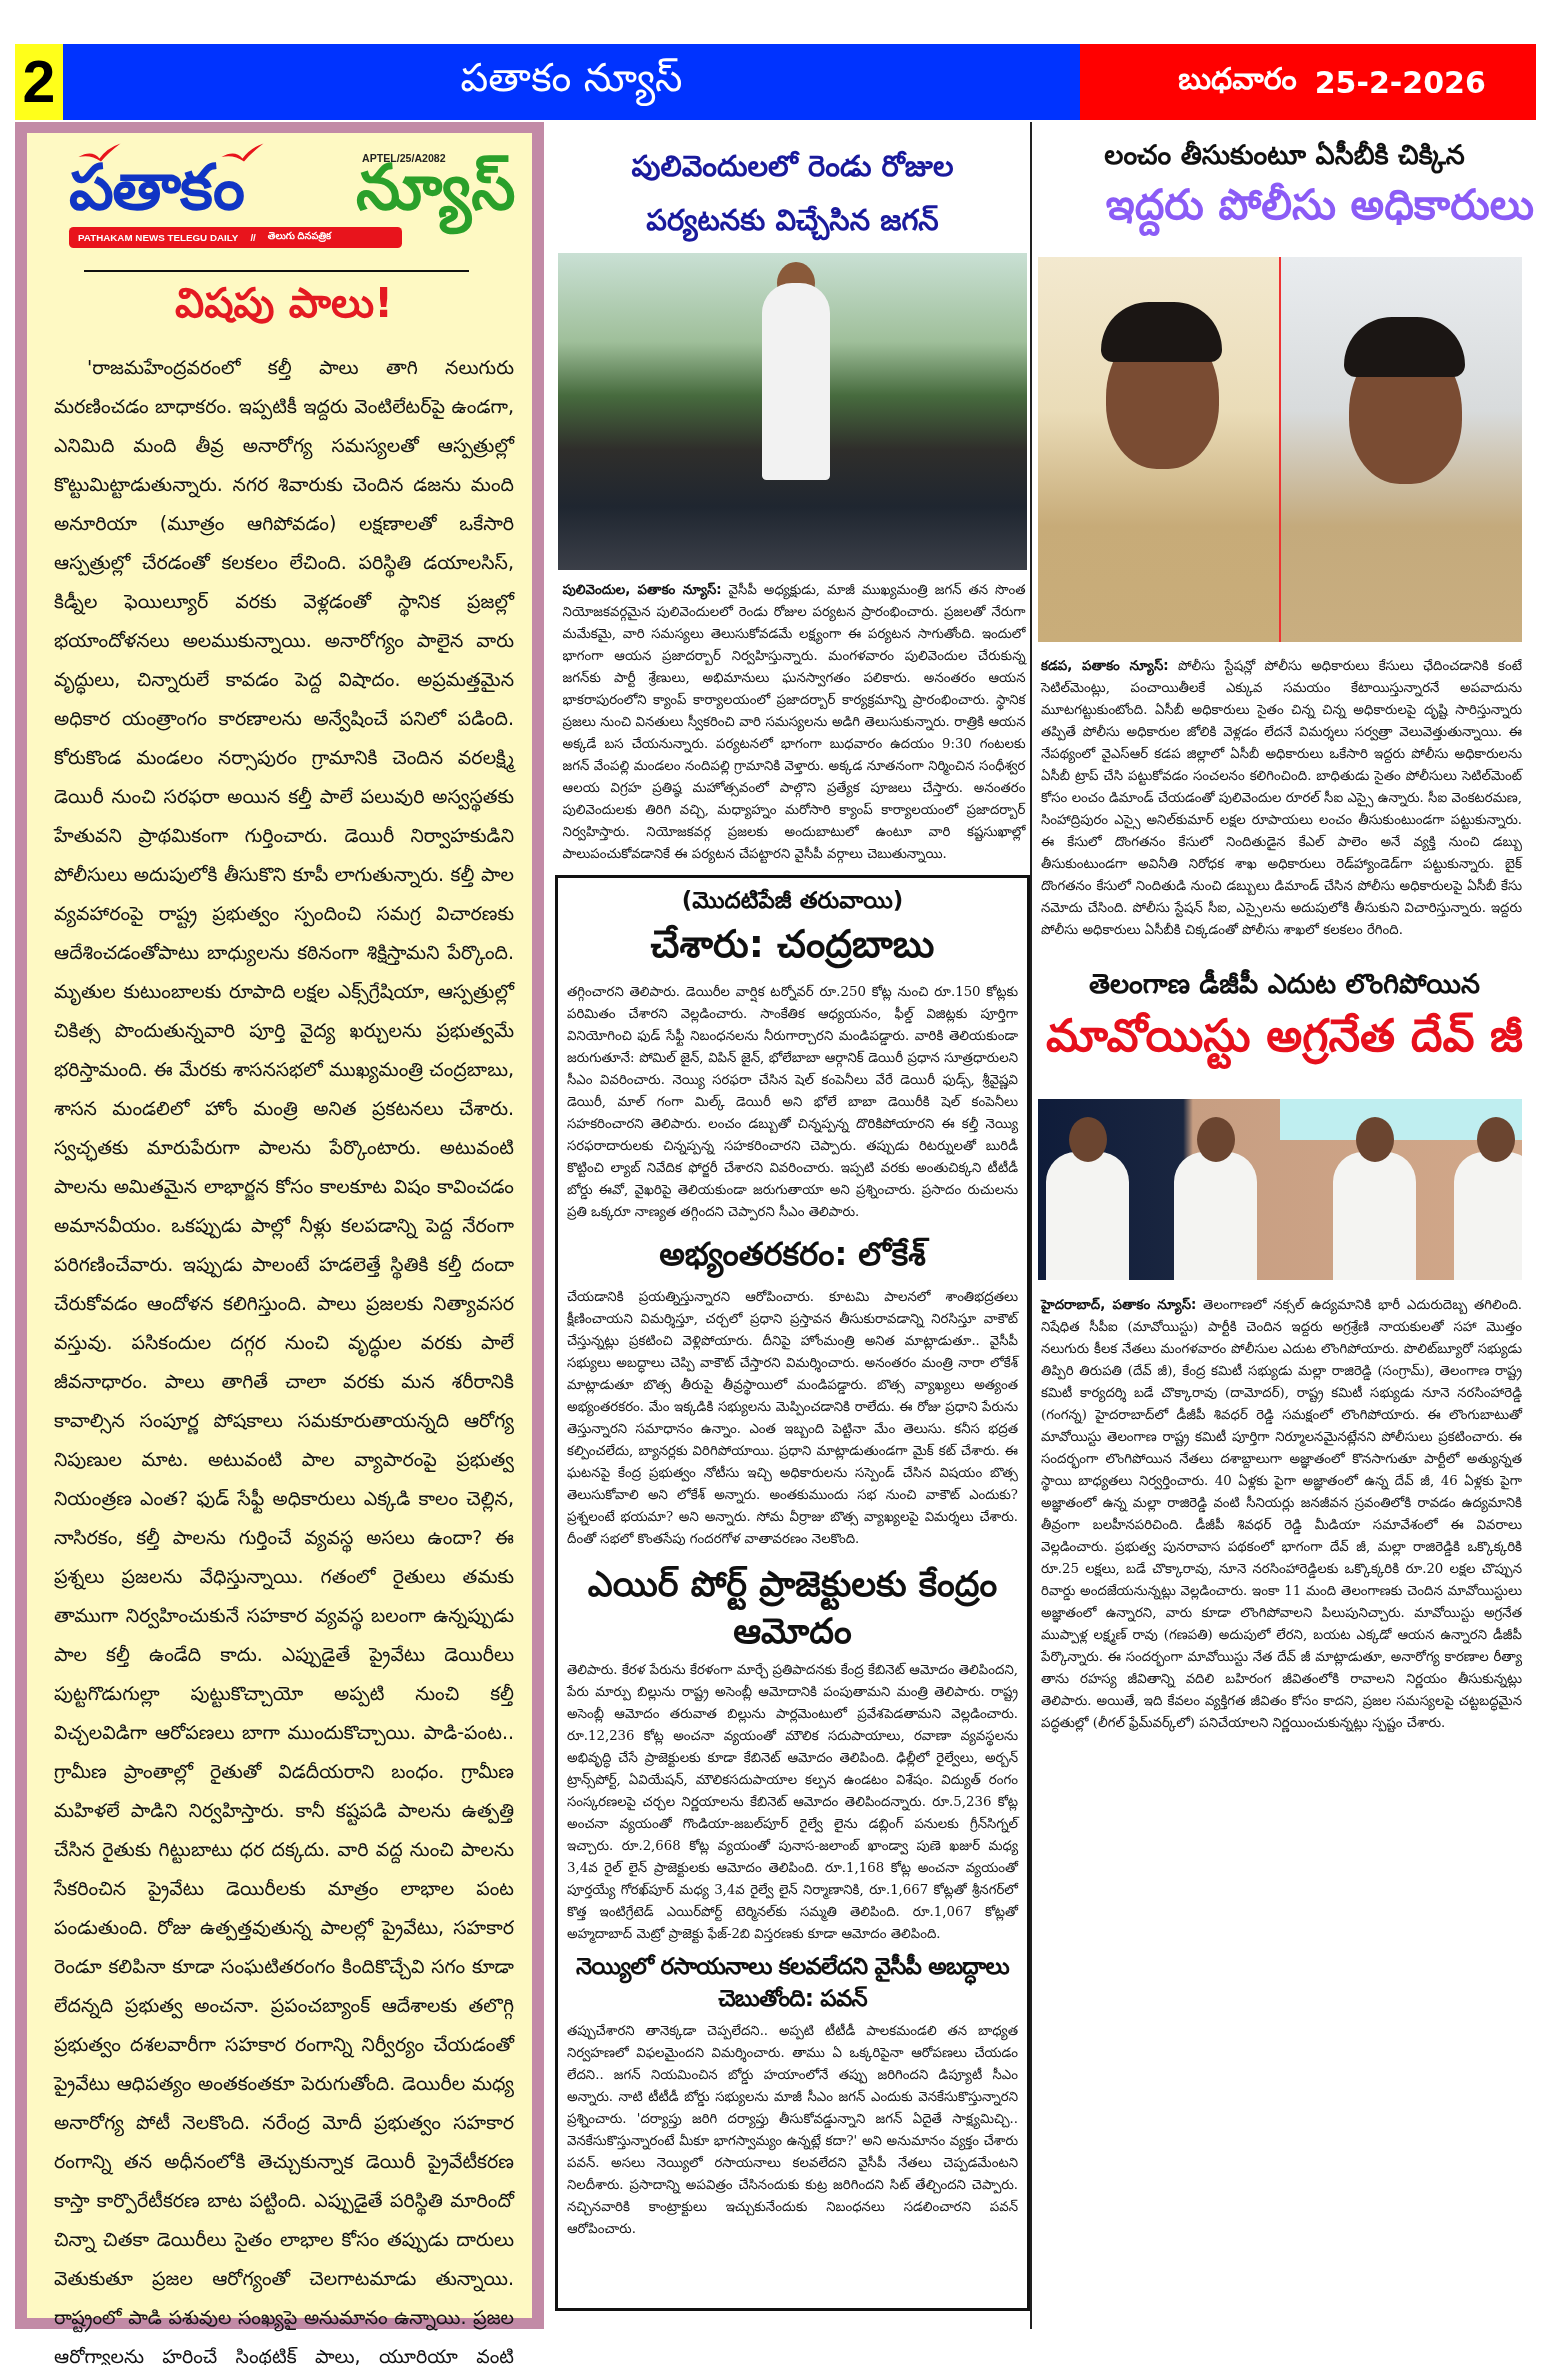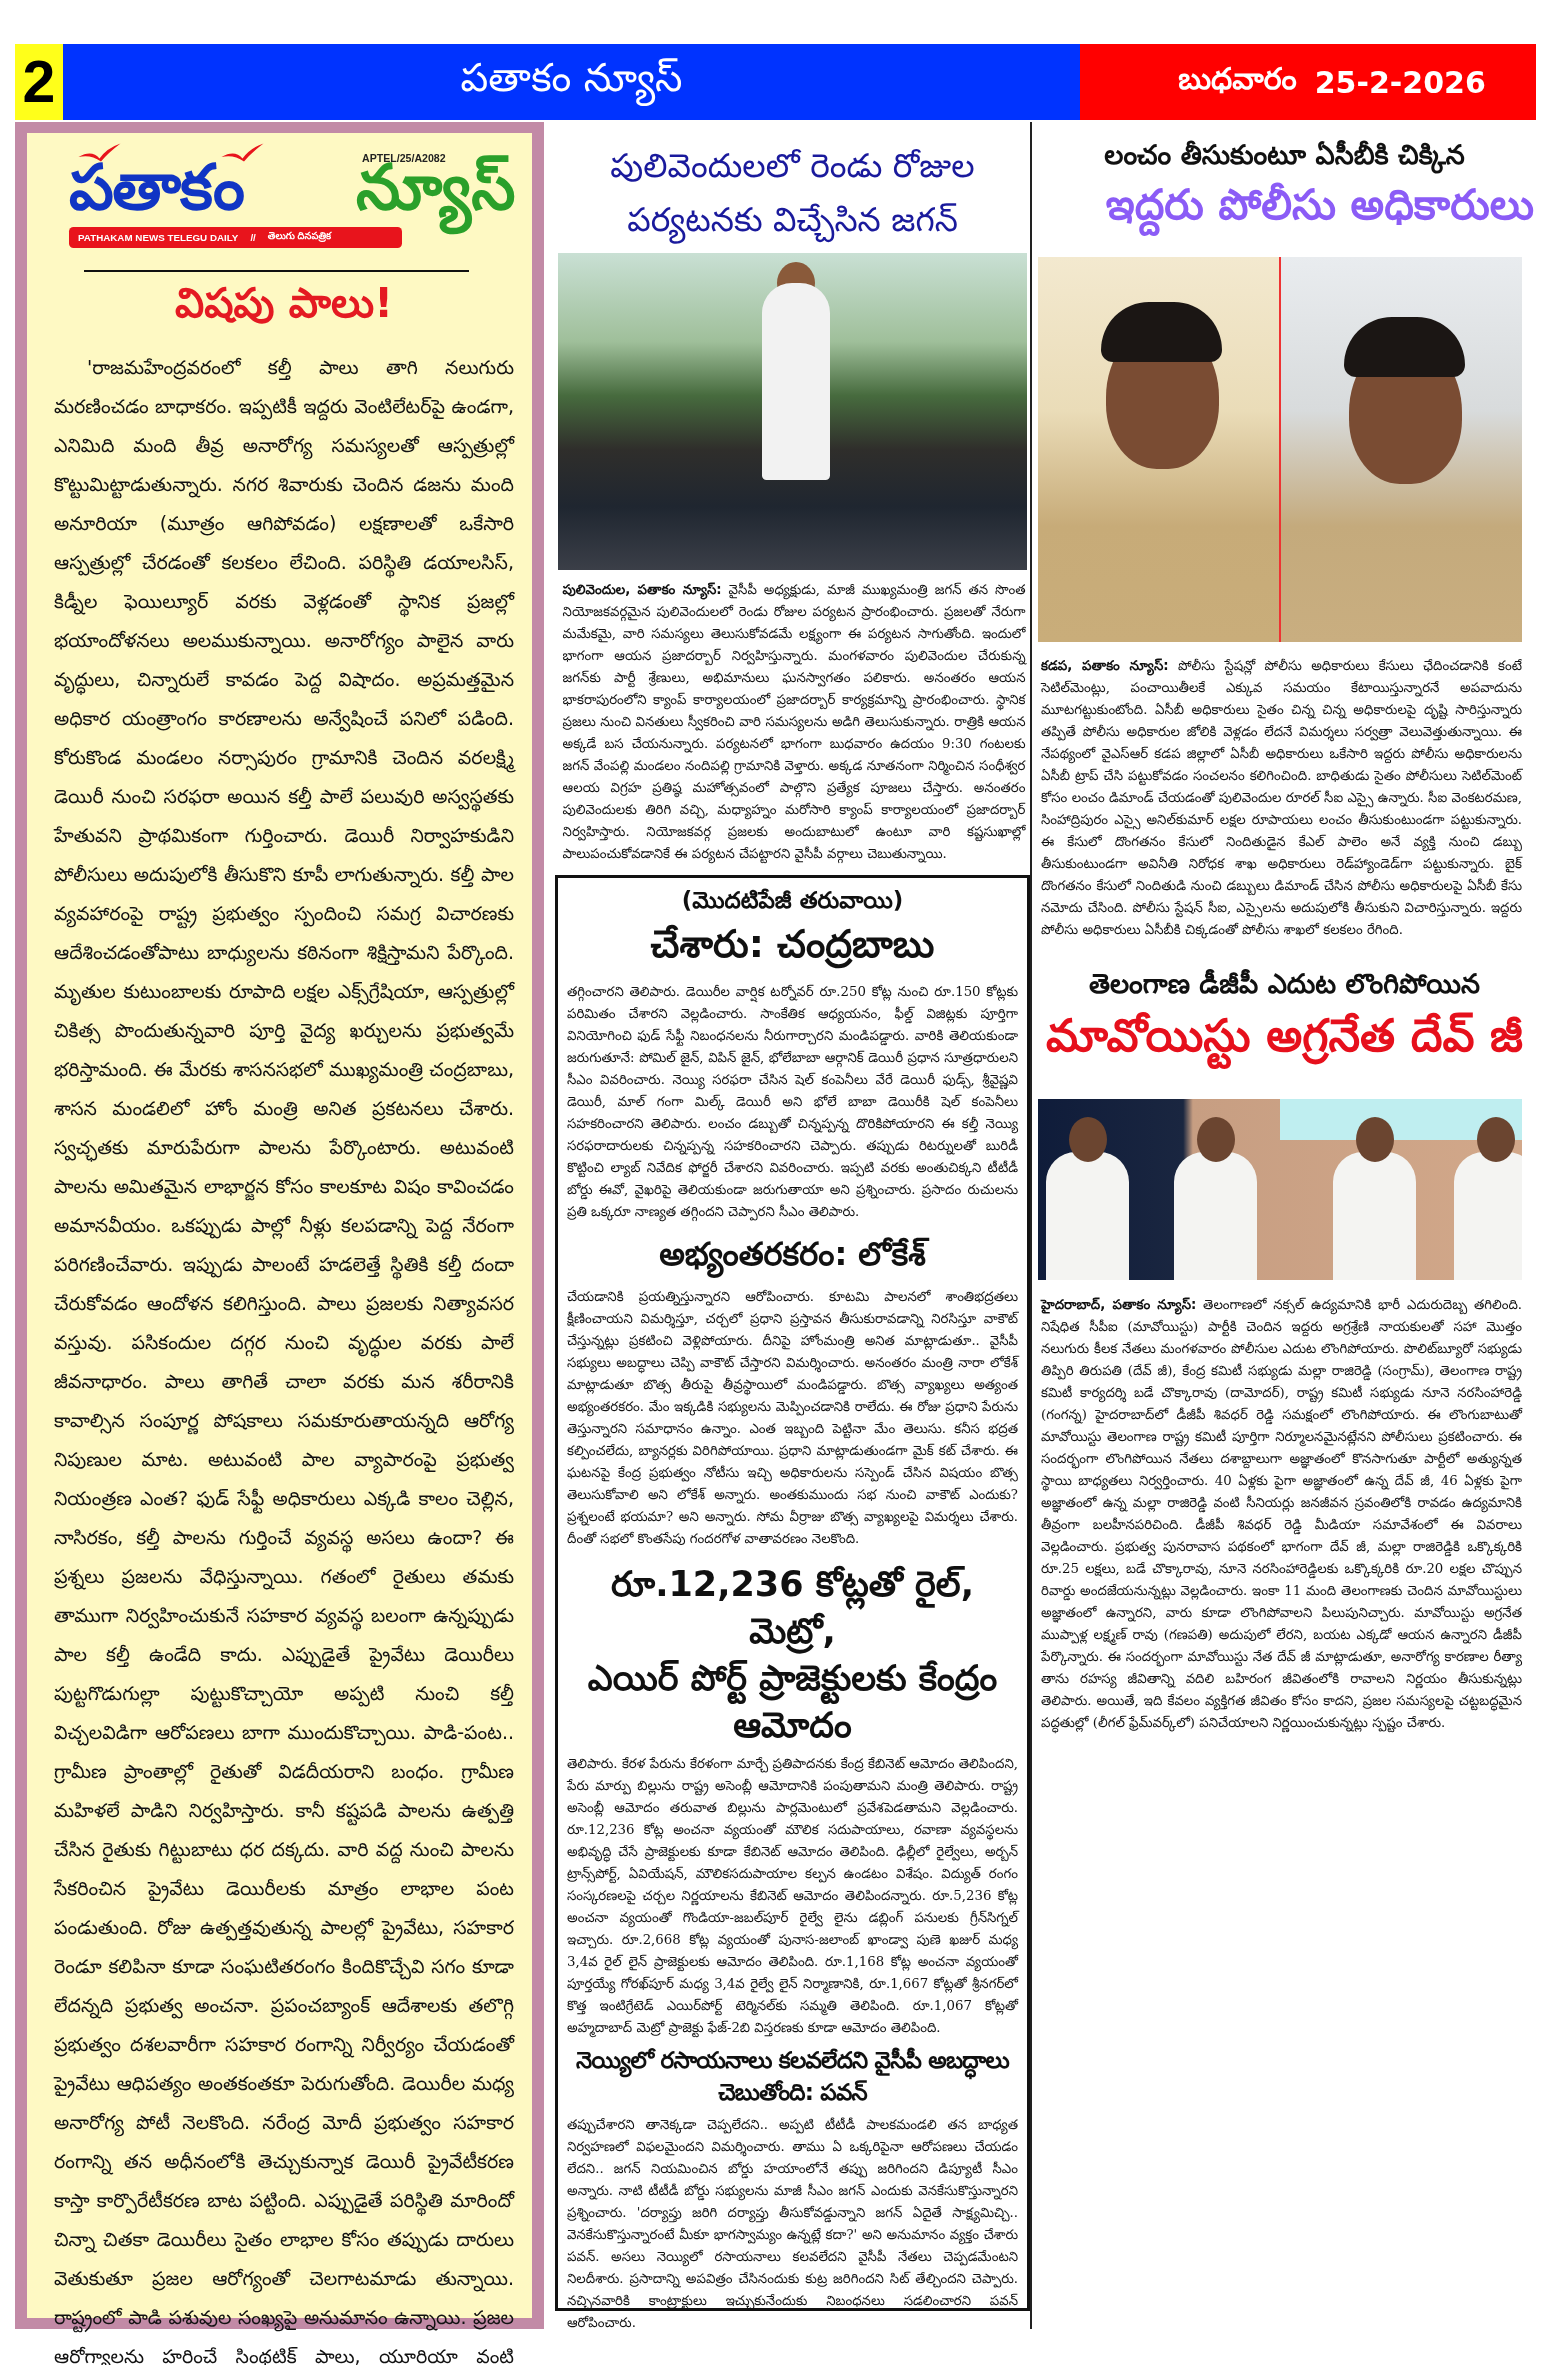--- a/index.html
+++ b/index.html
@@ -34,21 +34,21 @@
   .logo-strip .sep { color: #fff; padding: 0 3px; }
   .bird { position: absolute; top: 0; width: 45px; height: 21px; }
   .bird svg { width: 100%; height: 100%; }
 
   .editorial-label { text-align: center; font-size: 45px; margin-top: 7.6px; font-family: "DejaVu Serif", serif; }
   .rule { height: 2.3px; background: #111; margin: 15px 45px 7.6px 30px; }
   .editorial-title { text-align: center; color: #e41a22; font-weight: bold; font-size: 41px; margin-bottom: 10.6px; }
   .editorial-body { font-size: 19px; line-height: 39px; text-align: justify; text-indent: 33px; }
 
   
-  .mid-headline { color: #1a1a9c; font-weight: 400; font-size: 33px; line-height: 54px; text-align: center; margin-top: 16.6px; }
+  .mid-headline { color: #1a1a9c; font-weight: 700; font-size: 29px; line-height: 54px; text-align: center; margin-top: 16.6px; }
   .photo { position: relative; overflow: hidden; }
   .photo-jagan { height: 317px; margin: 6px 3px 0 3px;
                  background: linear-gradient(180deg, #c9e0d4 0%, #9fbf9a 28%, #476b3e 45%, #2f2e2b 62%, #1f2630 80%, #3b3f48 100%); }
   .photo-jagan .figure { position: absolute; left: 204px; top: 30px; width: 68px; height: 197px; background: #f2f2f2; border-radius: 30px 30px 4.5px 4.5px; }
   .photo-jagan .head { position: absolute; left: 219px; top: 9px; width: 38px; height: 42px; background: #8a5a3a; border-radius: 50%; }
   .body-text { font-size: 13.3px; line-height: 22px; text-align: justify; font-family: "DejaVu Serif", serif; }
   .body-text .dateline { font-weight: bold; font-family: "DejaVu Sans", sans-serif; }
   .mid-article { padding: 9px 4.5px 0 7.6px; }
 
   .boxed { border: 3px solid #111; margin-top: 10.6px; padding: 9px 9px 7.6px 9px; height: 1436px; }
@@ -135,21 +135,20 @@
 
   <div class="boxed">
     <div class="continued">(మొదటిపేజీ తరువాయి)</div>
     <div class="box-head">చేశారు: చంద్రబాబు</div>
     <p class="body-text">తగ్గించారని తెలిపారు. డెయిరీల వార్షిక టర్నోవర్ రూ.250 కోట్ల నుంచి రూ.150 కోట్లకు పరిమితం చేశారని వెల్లడించారు. సాంకేతిక ఆధ్యయనం, ఫీల్డ్ విజిట్లకు పూర్తిగా వినియోగించి ఫుడ్ సేఫ్టీ నిబంధనలను నీరుగార్చారని మండిపడ్డారు. వారికి తెలియకుండా జరుగుతూనే: పోమిల్ జైన్, విపిన్ జైన్, భోలేబాబా ఆర్గానిక్ డెయిరీ ప్రధాన సూత్రధారులని సీఎం వివరించారు. నెయ్యి సరఫరా చేసిన షెల్ కంపెనీలు వేరే డెయిరీ ఫుడ్స్, శ్రీవైష్ణవి డెయిరీ, మాల్ గంగా మిల్క్ డెయిరీ అని భోలే బాబా డెయిరీకి షెల్ కంపెనీలు సహకరించారని తెలిపారు. లంచం డబ్బుతో చిన్నప్పన్న దొరికిపోయారని ఈ కల్తీ నెయ్యి సరఫరాదారులకు చిన్నప్పన్న సహకరించారని చెప్పారు. తప్పుడు రిటర్నులతో బురిడీ కొట్టించి ల్యాబ్ నివేదిక ఫోర్జరీ చేశారని వివరించారు. ఇప్పటి వరకు అంతుచిక్కని టీటీడీ బోర్డు ఈవో, వైఖరిపై తెలియకుండా జరుగుతాయా అని ప్రశ్నించారు. ప్రసాదం రుచులను ప్రతి ఒక్కరూ నాణ్యత తగ్గిందని చెప్పారని సీఎం తెలిపారు.</p>
 
     <div class="box-head" style="font-size:32px;margin-top:12px;">అభ్యంతరకరం: లోకేశ్</div>
     <p class="body-text">చేయడానికి ప్రయత్నిస్తున్నారని ఆరోపించారు. కూటమి పాలనలో శాంతిభద్రతలు క్షీణించాయని విమర్శిస్తూ, చర్చలో ప్రధాని ప్రస్తావన తీసుకురావడాన్ని నిరసిస్తూ వాకౌట్ చేస్తున్నట్లు ప్రకటించి వెళ్లిపోయారు. దీనిపై హోంమంత్రి అనిత మాట్లాడుతూ.. వైసీపీ సభ్యులు అబద్ధాలు చెప్పి వాకౌట్ చేస్తారని విమర్శించారు. అనంతరం మంత్రి నారా లోకేశ్ మాట్లాడుతూ బొత్స తీరుపై తీవ్రస్థాయిలో మండిపడ్డారు. బొత్స వ్యాఖ్యలు అత్యంత అభ్యంతరకరం. మేం ఇక్కడికి సభ్యులను మెప్పించడానికి రాలేదు. ఈ రోజు ప్రధాని పేరును తెస్తున్నారని సమాధానం ఉన్నాం. ఎంత ఇబ్బంది పెట్టినా మేం తెలుసు. కనీస భద్రత కల్పించలేదు, బ్యానర్లకు విరిగిపోయాయి. ప్రధాని మాట్లాడుతుండగా మైక్ కట్ చేశారు. ఈ ఘటనపై కేంద్ర ప్రభుత్వం నోటీసు ఇచ్చి అధికారులను సస్పెండ్ చేసిన విషయం బొత్స తెలుసుకోవాలి అని లోకేశ్ అన్నారు. అంతకుముందు సభ నుంచి వాకౌట్ ఎందుకు? ప్రశ్నలంటే భయమా? అని అన్నారు. సోమ వీర్రాజు బొత్స వ్యాఖ్యలపై విమర్శలు చేశారు. దీంతో సభలో కొంతసేపు గందరగోళ వాతావరణం నెలకొంది.</p>
 
     <div class="box-head-big">
-      <div>రూ.12,236 కోట్లతో రైల్, మెట్రో,</div>
       <div>ఎయిర్ పోర్ట్ ప్రాజెక్టులకు కేంద్రం ఆమోదం</div>
     </div>
     <p class="body-text">తెలిపారు. కేరళ పేరును కేరళంగా మార్చే ప్రతిపాదనకు కేంద్ర కేబినెట్ ఆమోదం తెలిపిందని, పేరు మార్పు బిల్లును రాష్ట్ర అసెంబ్లీ ఆమోదానికి పంపుతామని మంత్రి తెలిపారు. రాష్ట్ర అసెంబ్లీ ఆమోదం తరువాత బిల్లును పార్లమెంటులో ప్రవేశపెడతామని వెల్లడించారు. రూ.12,236 కోట్ల అంచనా వ్యయంతో మౌలిక సదుపాయాలు, రవాణా వ్యవస్థలను అభివృద్ధి చేసే ప్రాజెక్టులకు కూడా కేబినెట్ ఆమోదం తెలిపింది. ఢిల్లీలో రైల్వేలు, అర్బన్ ట్రాన్స్‌పోర్ట్, ఏవియేషన్, మౌలికసదుపాయాల కల్పన ఉండటం విశేషం. విద్యుత్ రంగం సంస్కరణలపై చర్చల నిర్ణయాలను కేబినెట్ ఆమోదం తెలిపిందన్నారు. రూ.5,236 కోట్ల అంచనా వ్యయంతో గొండియా-జబల్‌పూర్ రైల్వే లైను డబ్లింగ్ పనులకు గ్రీన్‌సిగ్నల్ ఇచ్చారు. రూ.2,668 కోట్ల వ్యయంతో పునాస-జలాంబ్ ఖాండ్వా పుణె ఖజుర్ మధ్య 3,4వ రైల్ లైన్ ప్రాజెక్టులకు ఆమోదం తెలిపింది. రూ.1,168 కోట్ల అంచనా వ్యయంతో పూర్తయ్యే గోరఖ్‌పూర్ మధ్య 3,4వ రైల్వే లైన్ నిర్మాణానికి, రూ.1,667 కోట్లతో శ్రీనగర్‌లో కొత్త ఇంటిగ్రేటెడ్ ఎయిర్‌పోర్ట్ టెర్మినల్‌కు సమ్మతి తెలిపింది. రూ.1,067 కోట్లతో అహ్మదాబాద్ మెట్రో ప్రాజెక్టు ఫేజ్-2బి విస్తరణకు కూడా ఆమోదం తెలిపింది.</p>
 
     <div class="box-head-sm">నెయ్యిలో రసాయనాలు కలవలేదని వైసీపీ అబద్ధాలు చెబుతోంది: పవన్</div>
     <p class="body-text">తప్పుచేశారని తానెక్కడా చెప్పలేదని.. అప్పటి టీటీడీ పాలకమండలి తన బాధ్యత నిర్వహణలో విఫలమైందని విమర్శించారు. తాము ఏ ఒక్కరిపైనా ఆరోపణలు చేయడం లేదని.. జగన్ నియమించిన బోర్డు హయాంలోనే తప్పు జరిగిందని డిప్యూటీ సీఎం అన్నారు. నాటి టీటీడీ బోర్డు సభ్యులను మాజీ సీఎం జగన్ ఎందుకు వెనకేసుకొస్తున్నారని ప్రశ్నించారు. 'దర్యాప్తు జరిగి దర్యాప్తు తీసుకోవడ్డున్నాని జగన్ ఏదైతే సాక్ష్యమిచ్చి.. వెనకేసుకొస్తున్నారంటే మీకూ భాగస్వామ్యం ఉన్నట్లే కదా?' అని అనుమానం వ్యక్తం చేశారు పవన్. అసలు నెయ్యిలో రసాయనాలు కలవలేదని వైసీపీ నేతలు చెప్పడమేంటని నిలదీశారు. ప్రసాదాన్ని అపవిత్రం చేసినందుకు కుట్ర జరిగిందని సిట్ తేల్చిందని చెప్పారు. నచ్చినవారికి కాంట్రాక్టులు ఇచ్చుకునేందుకు నిబంధనలు సడలించారని పవన్ ఆరోపించారు.</p>
   </div>
 </div>
 
 <div class="col col-right">

